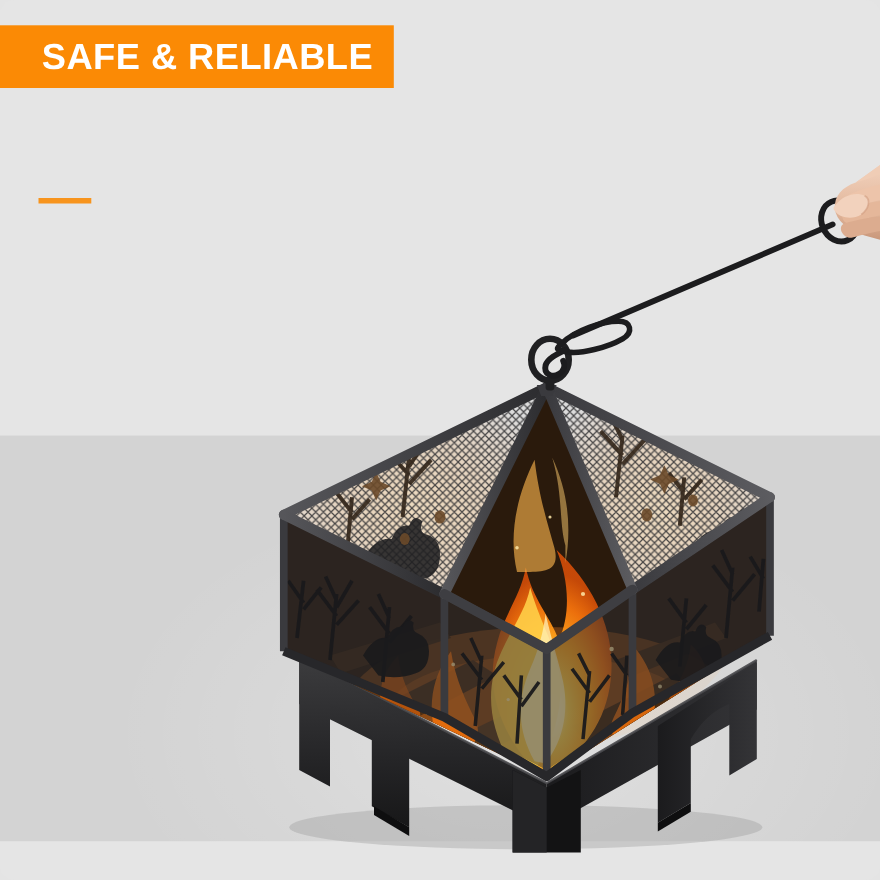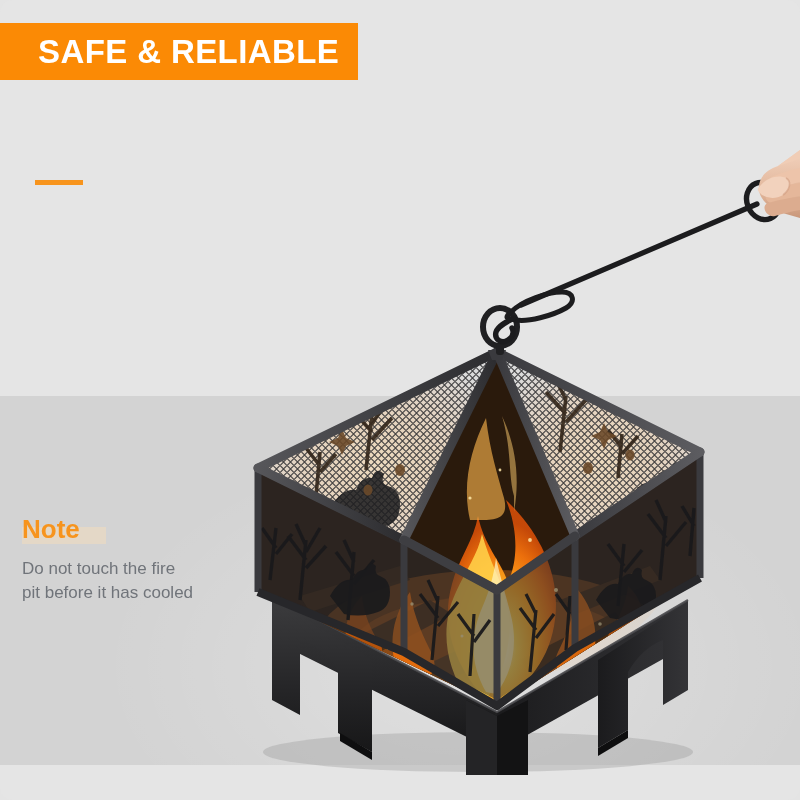--- a/index.html
+++ b/index.html
@@ -438,22 +438,14 @@
     </g>
 
   </svg>
 
   <div class="banner">
     <div class="banner-title">SAFE &amp; RELIABLE</div>
   </div>
 
   <div class="rule"></div>
 
-  <div class="note-wrap">
-    <div class="note-title-box">
-      <span class="note-hl"></span>
-      <span class="note-title">Note</span>
-    </div>
-    <div class="note-body">Do not touch the fire
-pit before it has cooled</div>
-  </div>
 
 </div>
 
 </body></html>

